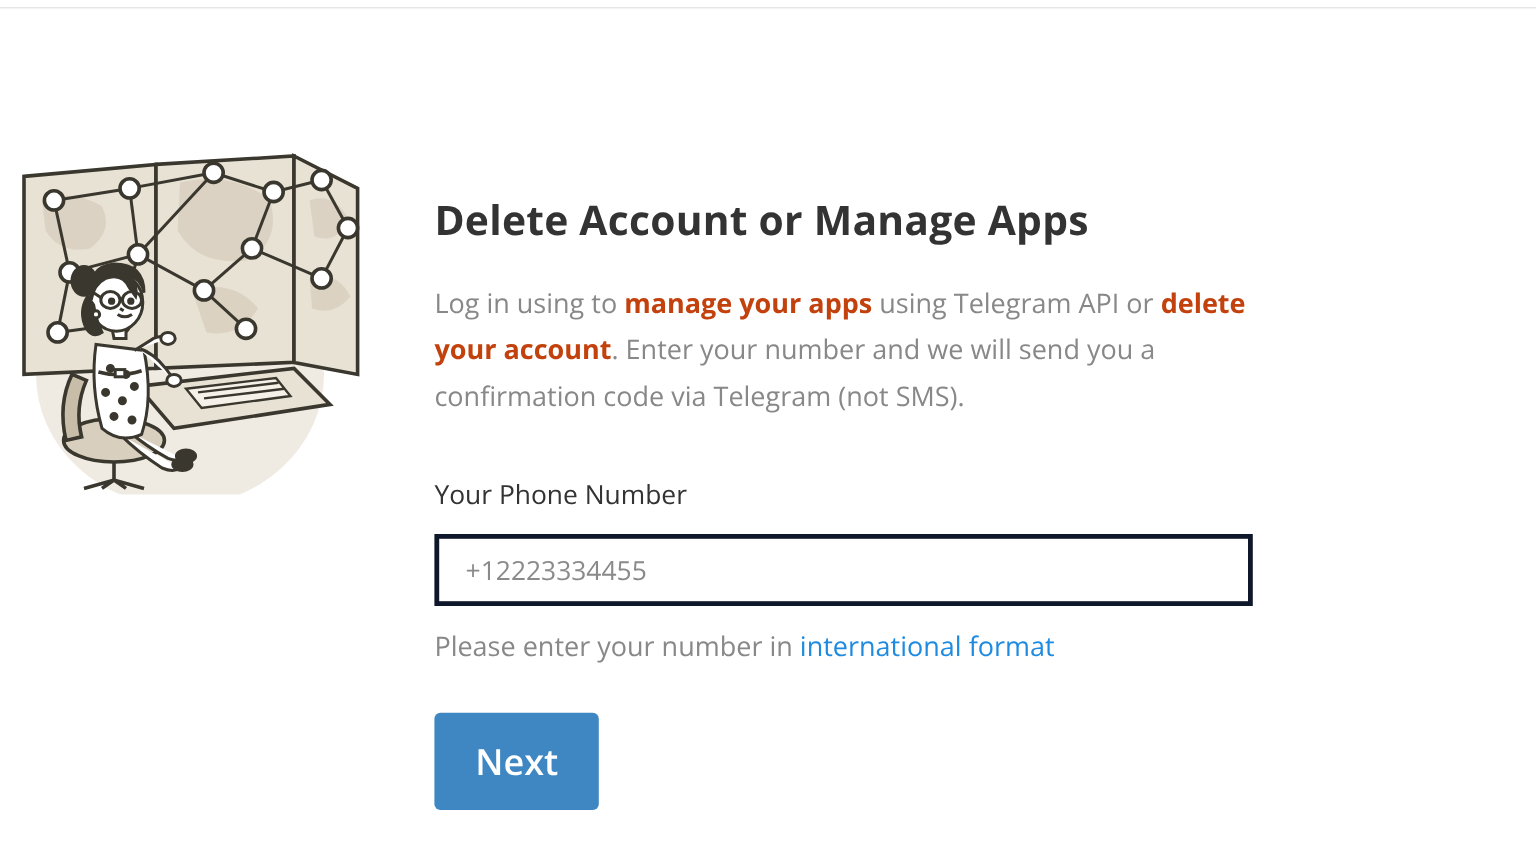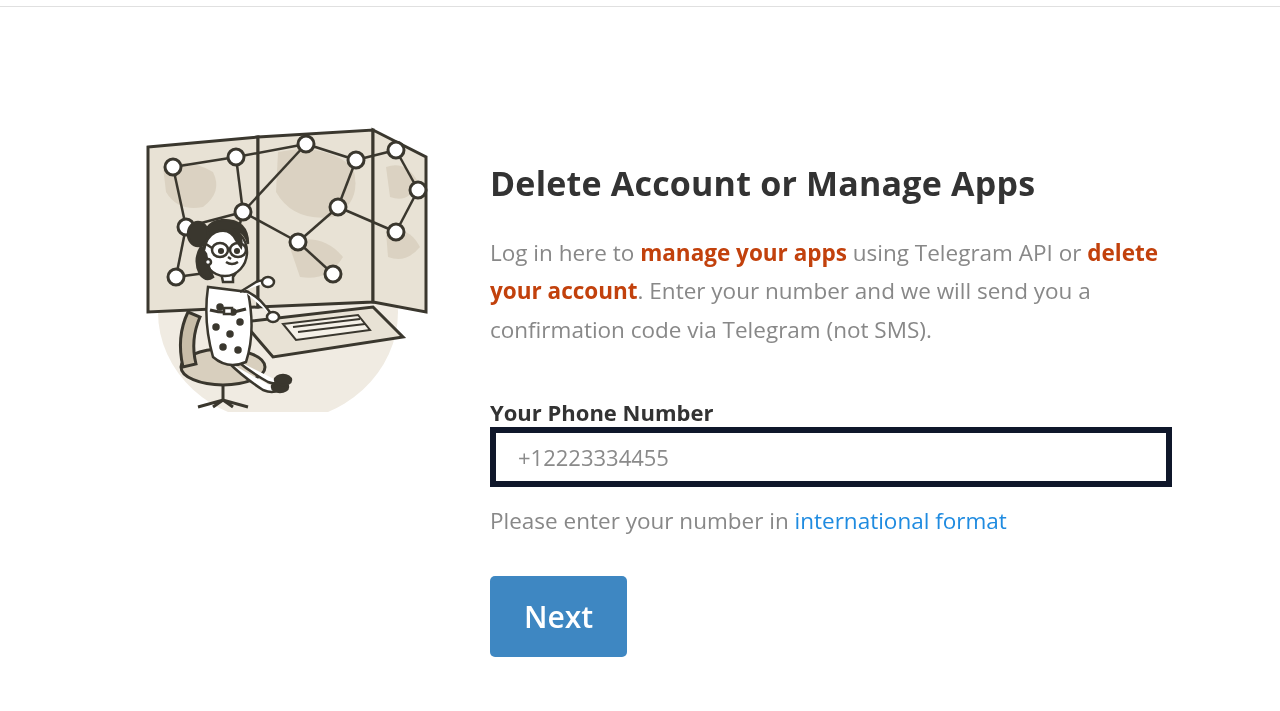--- a/index.html
+++ b/index.html
@@ -17,21 +17,20 @@
     .top-border {
       width: 100%;
       height: 1px;
       background: #e0e0e0;
       position: absolute;
       top: 6px;
     }
     .container {
       display: flex;
       padding-top: 100px;
-      padding-left: 128px;
       gap: 62px;
     }
     .illustration-wrap {
       width: 300px;
       flex-shrink: 0;
       padding-top: 12px;
     }
     .illustration {
       width: 300px;
       height: 300px;
@@ -52,28 +51,29 @@
       line-height: 1.7;
       color: #888;
       margin-bottom: 48px;
     }
     .description strong {
       font-weight: 700;
       color: #c2410c;
     }
     .field-label {
       font-size: 22px;
-      font-weight: 700;
+      font-weight: 400;
       color: #333;
+      margin-bottom: 18px;
       display: block;
     }
     .phone-input {
       width: 100%;
       height: 60px;
-      border: 6px solid #0f172a;
+      border: 4px solid #0f172a;
       font-size: 22px;
       color: #8a8a8a;
       padding: 0 22px;
       font-family: inherit;
       outline: none;
       margin-bottom: 18px;
     }
     .phone-input::placeholder {
       color: #8a8a8a;
     }
@@ -227,21 +227,21 @@
 
         <circle cx="80" cy="150" r="3" fill="#fff"></circle>
       </g>
     </svg>
   </div>
 
   <div class="content">
     <h1 class="page-title">Delete Account or Manage Apps</h1>
 
     <p class="description">
-      <span>Log in here to </span><strong>manage your apps</strong><span> using Telegram API or </span><strong>delete your account</strong><span>. Enter your number and we will send you a confirmation code via Telegram (not SMS).</span>
+      <span>Log in using to </span><strong>manage your apps</strong><span> using Telegram API or </span><strong>delete your account</strong><span>. Enter your number and we will send you a confirmation code via Telegram (not SMS).</span>
     </p>
 
     <label class="field-label">Your Phone Number</label>
 
     <input type="text" class="phone-input" placeholder="+12223334455" style="">
 
     <p class="help-text">
       <span>Please enter your number in </span><a href="#" class="help-link">international format</a>
     </p>
 

